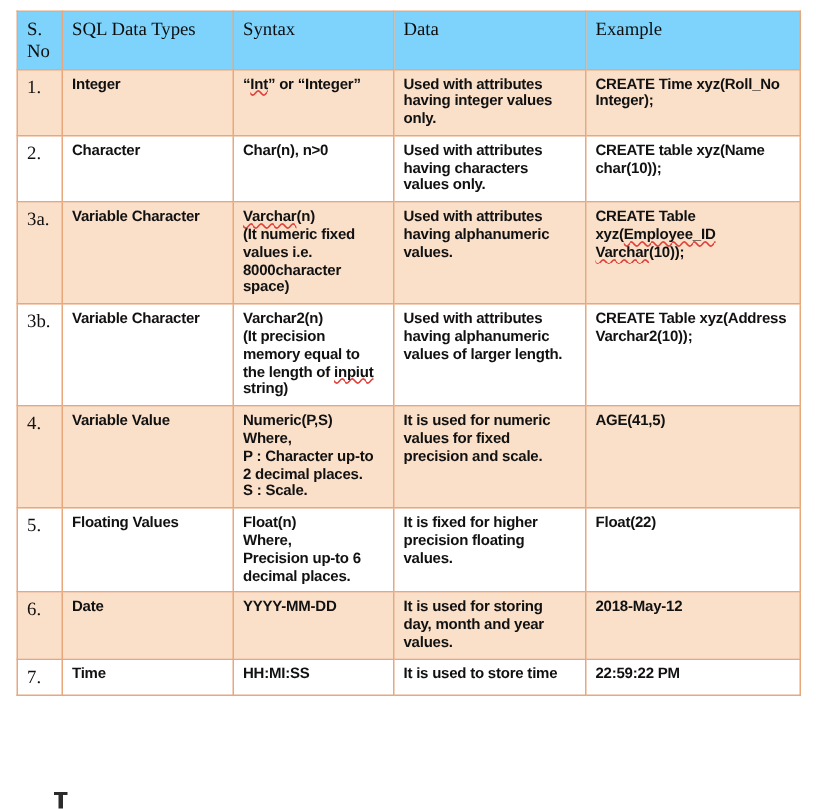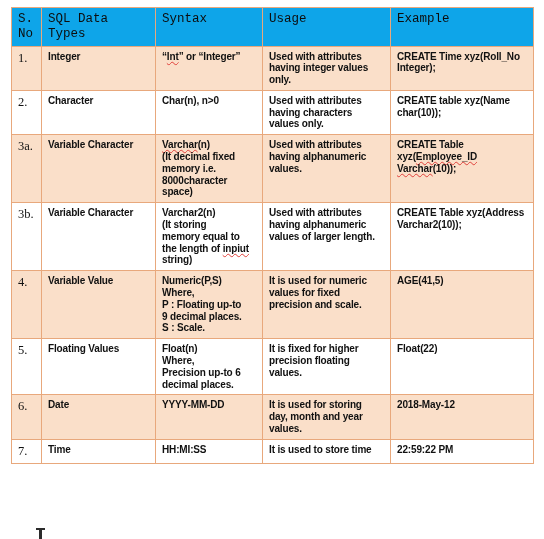--- a/index.html
+++ b/index.html
@@ -42,26 +42,26 @@
 
   
   col.c-sno   { width: 30px; }
   col.c-type  { width: 114px; }
   col.c-syn   { width: 107px; }
   col.c-use   { width: 128px; }
   col.c-ex    { width: 143px; }
 
   
   thead th {
-    font-family: Liberation Mono, monospace;
+    font-family: Liberation Serif, serif;
     font-weight: normal;
     font-size: 12.5px;
     text-align: left;
     color: #0d0d0d;
-    background: #0ea5e9;
+    background: #7dd3fc;
     height: 28px;
     padding-top: 5px;
     line-height: 1.2;
   }
 
   
   tbody td {
     font-size: 10px;
     font-weight: bold;
     color: #111111;
@@ -118,21 +118,21 @@
         <col class="c-type">
         <col class="c-syn">
         <col class="c-use">
         <col class="c-ex">
     </colgroup>
     <thead>
       <tr>
         <th>S.No</th>
         <th>SQL Data Types</th>
         <th>Syntax</th>
-        <th>Usage</th>
+        <th>Data</th>
         <th>Example</th>
       </tr>
     </thead>
     <tbody id="table-body">
         <tr class="shaded">
           <td class="sno">1.</td>
           <td>Integer</td>
           <td>
             <span class="ln">“<span class="sp">Int</span>” or  “Integer”</span>
           </td>
@@ -160,64 +160,64 @@
           <td>
             <span class="ln">CREATE table xyz(Name</span>
             <span class="ln">char(10));</span>
           </td>
         </tr>
         <tr class="shaded">
           <td class="sno">3a.</td>
           <td>Variable Character</td>
           <td>
             <span class="ln"><span class="sp">Varchar</span>(n)</span>
-            <span class="ln">(It decimal fixed</span>
-            <span class="ln">memory i.e.</span>
+            <span class="ln">(It numeric fixed</span>
+            <span class="ln">values i.e.</span>
             <span class="ln">8000character</span>
             <span class="ln">space)</span>
           </td>
           <td>
             <span class="ln">Used with attributes</span>
             <span class="ln">having alphanumeric</span>
             <span class="ln">values.</span>
           </td>
           <td>
             <span class="ln">CREATE Table</span>
             <span class="ln">xyz(<span class="sp">Employee_ID</span></span>
             <span class="ln"><span class="sp">Varchar</span>(10));</span>
           </td>
         </tr>
         <tr class="plain">
           <td class="sno">3b.</td>
           <td>Variable Character</td>
           <td>
             <span class="ln">Varchar2(n)</span>
-            <span class="ln">(It storing</span>
+            <span class="ln">(It precision</span>
             <span class="ln">memory equal to</span>
             <span class="ln">the length of <span class="sp">inpiut</span></span>
             <span class="ln">string)</span>
           </td>
           <td>
             <span class="ln">Used with attributes</span>
             <span class="ln">having alphanumeric</span>
             <span class="ln">values of larger length.</span>
           </td>
           <td>
             <span class="ln">CREATE Table xyz(Address</span>
             <span class="ln">Varchar2(10));</span>
           </td>
         </tr>
         <tr class="shaded">
           <td class="sno">4.</td>
           <td>Variable Value</td>
           <td>
             <span class="ln">Numeric(P,S)</span>
             <span class="ln">Where,</span>
-            <span class="ln">P : Floating up-to</span>
-            <span class="ln">9 decimal places.</span>
+            <span class="ln">P : Character up-to</span>
+            <span class="ln">2 decimal places.</span>
             <span class="ln">S : Scale.</span>
           </td>
           <td>
             <span class="ln">It is used for numeric</span>
             <span class="ln">values for fixed</span>
             <span class="ln">precision and scale.</span>
           </td>
           <td>
             <span class="ln">AGE(41,5)</span>
           </td>

